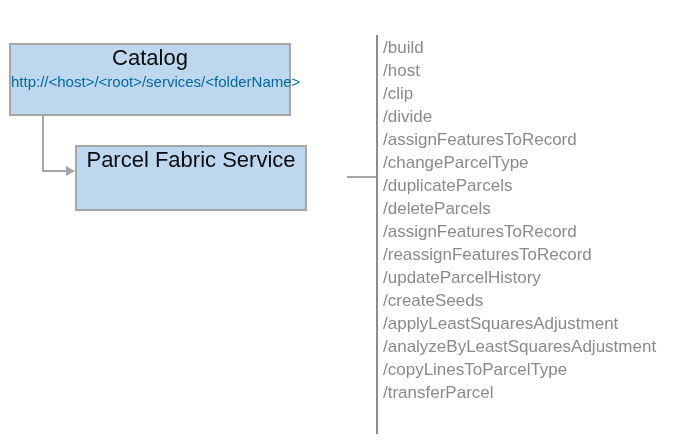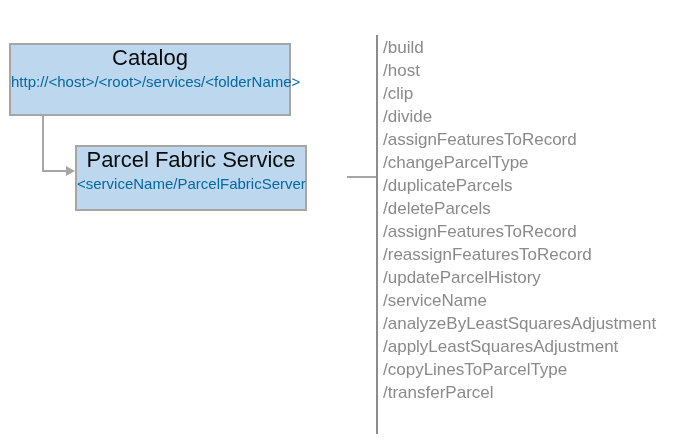--- a/index.html
+++ b/index.html
@@ -73,38 +73,37 @@
     <div class="box-title">Catalog</div>
     <div class="box-subtitle">http://&lt;host&gt;/&lt;root&gt;/services/&lt;folderName&gt;</div>
   </div>
 
   <div class="conn conn-v"></div>
   <div class="conn conn-h"></div>
   <div class="arrowhead"></div>
 
   <div class="box box-service">
     <div class="box-title">Parcel Fabric Service</div>
-    <div class="box-subtitle">&lt;serviceName/ParcelFabricServer</div>
   </div>
 
   <div class="conn conn-svc"></div>
   <div class="divider"></div>
 
   <div class="endpoints">
       <div class="endpoint">/build</div>
       <div class="endpoint">/host</div>
       <div class="endpoint">/clip</div>
       <div class="endpoint">/divide</div>
       <div class="endpoint">/assignFeaturesToRecord</div>
       <div class="endpoint">/changeParcelType</div>
       <div class="endpoint">/duplicateParcels</div>
       <div class="endpoint">/deleteParcels</div>
       <div class="endpoint">/assignFeaturesToRecord</div>
       <div class="endpoint">/reassignFeaturesToRecord</div>
       <div class="endpoint">/updateParcelHistory</div>
-      <div class="endpoint">/serviceName</div>
+      <div class="endpoint">/createSeeds</div>
+      <div class="endpoint">/applyLeastSquaresAdjustment</div>
       <div class="endpoint">/analyzeByLeastSquaresAdjustment</div>
-      <div class="endpoint">/applyLeastSquaresAdjustment</div>
       <div class="endpoint">/copyLinesToParcelType</div>
       <div class="endpoint">/transferParcel</div>
     </div>
 
 </div>
 
 </body></html>

